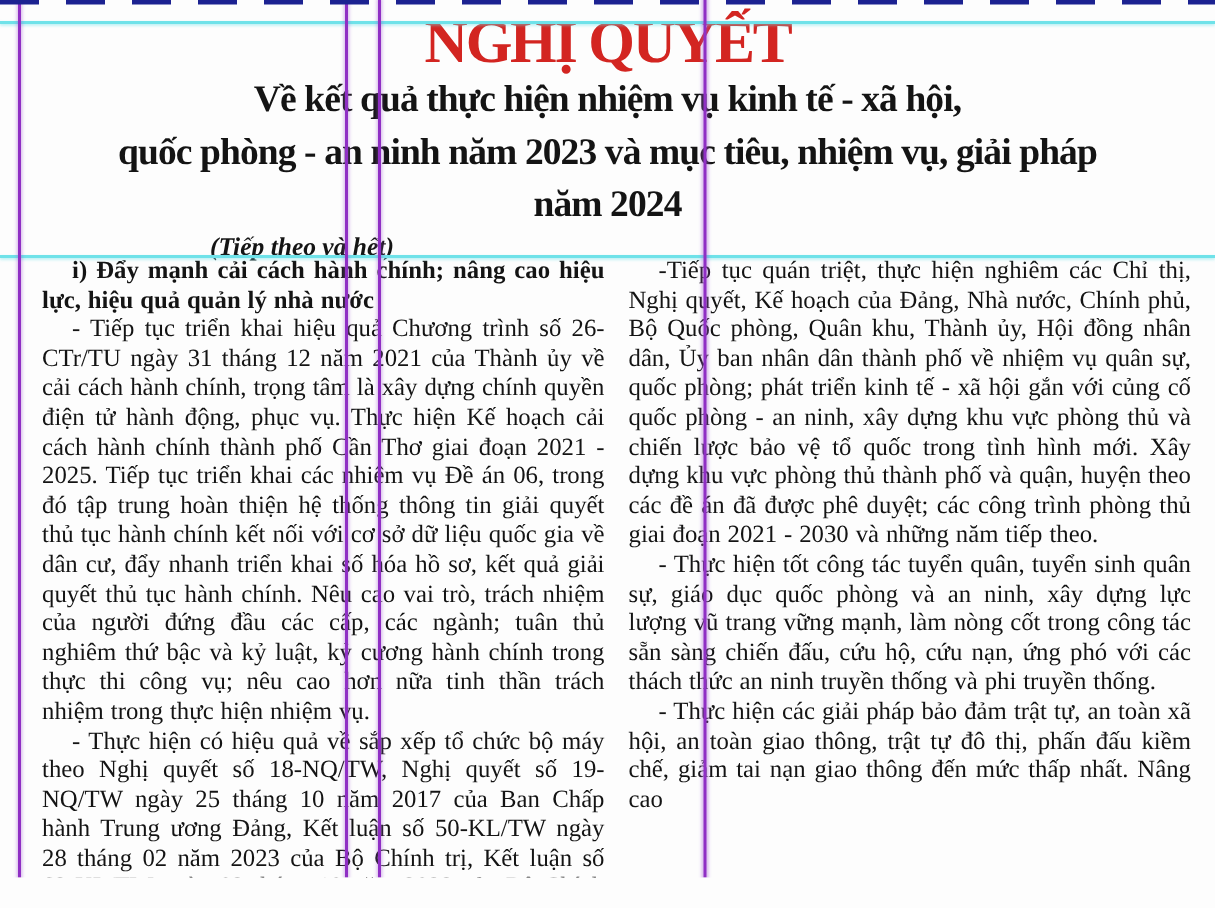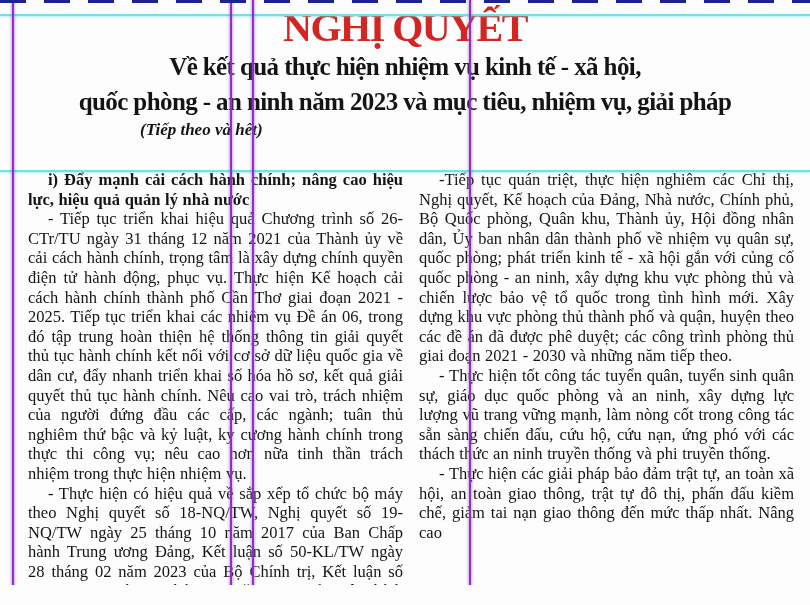--- a/index.html
+++ b/index.html
@@ -69,20 +69,21 @@
   <div class="vline" style="left:12px"></div>
   <div class="vline" style="left:230px"></div>
   <div class="vline" style="left:252px"></div>
   <div class="vline" style="left:469px"></div>
 
   <header>
     <h1 class="title">NGHỊ QUYẾT</h1>
     <div class="subtitle">
       <div>Về kết quả thực hiện nhiệm vụ kinh tế - xã hội,</div>
       <div>quốc phòng - an ninh năm 2023 và mục tiêu, nhiệm vụ, giải pháp</div>
+      <div>năm 2024</div>
     </div>
     <div class="continuation">(Tiếp theo và hết)</div>
   </header>
 
   <main class="columns">
     <div class="col">
         <p class="para bold">i) Đẩy mạnh cải cách hành chính; nâng cao hiệu lực, hiệu quả quản lý nhà nước</p>
         <p class="para">- Tiếp tục triển khai hiệu quả Chương trình số 26-CTr/TU ngày 31 tháng 12 năm 2021 của Thành ủy về cải cách hành chính, trọng tâm là xây dựng chính quyền điện tử hành động, phục vụ. Thực hiện Kế hoạch cải cách hành chính thành phố Cần Thơ giai đoạn 2021 - 2025. Tiếp tục triển khai các nhiệm vụ Đề án 06, trong đó tập trung hoàn thiện hệ thống thông tin giải quyết thủ tục hành chính kết nối với cơ sở dữ liệu quốc gia về dân cư, đẩy nhanh triển khai số hóa hồ sơ, kết quả giải quyết thủ tục hành chính. Nêu cao vai trò, trách nhiệm của người đứng đầu các cấp, các ngành; tuân thủ nghiêm thứ bậc và kỷ luật, kỷ cương hành chính trong thực thi công vụ; nêu cao hơn nữa tinh thần trách nhiệm trong thực hiện nhiệm vụ.</p>
         <p class="para">- Thực hiện có hiệu quả về sắp xếp tổ chức bộ máy theo Nghị quyết số 18-NQ/TW, Nghị quyết số 19-NQ/TW ngày 25 tháng 10 năm 2017 của Ban Chấp hành Trung ương Đảng, Kết luận số 50-KL/TW ngày 28 tháng 02 năm 2023 của Bộ Chính trị, Kết luận số 62-KL/TW ngày 02 tháng 10 năm 2023 của Bộ Chính trị về thực hiện Nghị quyết số 19-NQ/TW của Ban Chấp hành Trung ương Đảng khóa XII về tiếp tục đổi mới hệ thống tổ chức và quản lý, nâng</p>
       </div>

